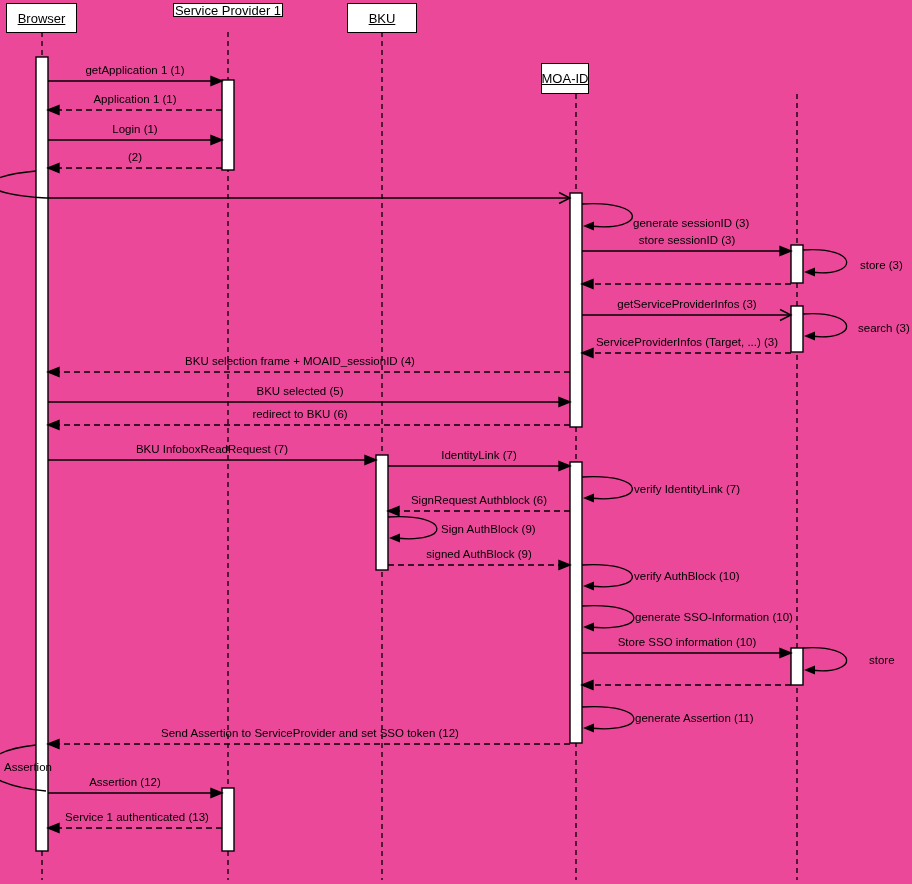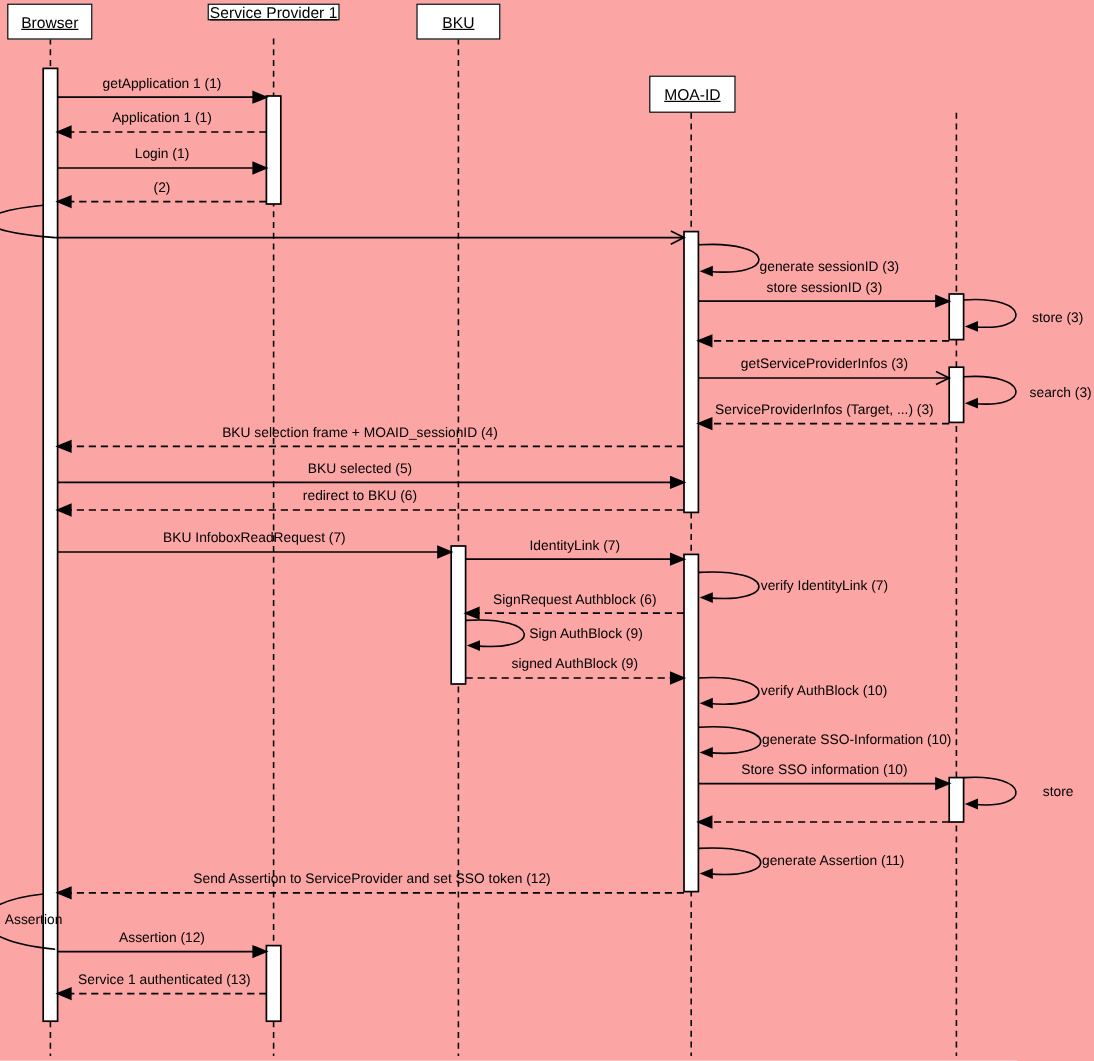--- a/index.html
+++ b/index.html
@@ -1,17 +1,17 @@
 <!DOCTYPE html>
 <html><head>
 <meta charset="utf-8">
 <style>
   html,body{margin:0;padding:0;background:#ffffff;}
   #stage{
-    position:relative;width:912px;height:884px;background:#fca5a5;overflow:hidden;
+    position:relative;width:912px;height:884px;background:#ec4899;overflow:hidden;
     font-family:"Liberation Sans", sans-serif;color:#000;
   }
   #diagram-svg{position:absolute;left:0;top:0;width:912px;height:884px;}
   .actor-box{
     position:absolute;box-sizing:border-box;border:1.6px solid #000;background:#fff;
     display:flex;align-items:center;justify-content:center;
     font-size:13px;
   }
   .actor-box .actor-name{text-decoration:underline;white-space:nowrap;}
   .mlabel{
@@ -201,41 +201,41 @@
 
   <div class="actor-box" style="left:6px;top:3px;width:71px;height:30px">
     <span class="actor-name">Browser</span>
   </div>
   <div class="actor-box" style="left:173px;top:3px;width:110px;height:14px">
     <span class="actor-name">Service Provider 1</span>
   </div>
   <div class="actor-box" style="left:347px;top:3px;width:70px;height:30px">
     <span class="actor-name">BKU</span>
   </div>
-  <div class="actor-box" style="left:541px;top:63px;width:72px;height:31px">
+  <div class="actor-box" style="left:541px;top:63px;width:48px;height:31px">
     <span class="actor-name">MOA-ID</span>
   </div>
 
   <div class="mlabel center" style="left:135px;top:63px">getApplication 1 (1)</div>
   <div class="mlabel center" style="left:135px;top:92px">Application 1 (1)</div>
   <div class="mlabel center" style="left:135px;top:122px">Login (1)</div>
   <div class="mlabel center" style="left:135px;top:150px">(2)</div>
   <div class="mlabel center" style="left:687px;top:233px">store sessionID (3)</div>
   <div class="mlabel center" style="left:687px;top:297px">getServiceProviderInfos (3)</div>
   <div class="mlabel center" style="left:687px;top:335px">ServiceProviderInfos (Target, ...) (3)</div>
   <div class="mlabel center" style="left:300px;top:354px">BKU selection frame + MOAID_sessionID (4)</div>
   <div class="mlabel center" style="left:300px;top:384px">BKU selected (5)</div>
   <div class="mlabel center" style="left:300px;top:407px">redirect to BKU (6)</div>
   <div class="mlabel center" style="left:212px;top:442px">BKU InfoboxReadRequest (7)</div>
   <div class="mlabel center" style="left:479px;top:448px">IdentityLink (7)</div>
   <div class="mlabel center" style="left:479px;top:493px">SignRequest Authblock (6)</div>
   <div class="mlabel center" style="left:479px;top:547px">signed AuthBlock (9)</div>
   <div class="mlabel center" style="left:687px;top:635px">Store SSO information (10)</div>
   <div class="mlabel center" style="left:310px;top:726px">Send Assertion to ServiceProvider and set SSO token (12)</div>
-  <div class="mlabel center" style="left:135px;top:775px">Assertion (12)</div>
+  <div class="mlabel center" style="left:125px;top:775px">Assertion (12)</div>
   <div class="mlabel center" style="left:137px;top:810px">Service 1 authenticated (13)</div>
 
   <div class="mlabel" style="left:633px;top:216px">generate sessionID  (3)</div>
   <div class="mlabel" style="left:860px;top:258px">store (3)</div>
   <div class="mlabel" style="left:858px;top:321px">search (3)</div>
   <div class="mlabel" style="left:634px;top:482px">verify IdentityLink (7)</div>
   <div class="mlabel" style="left:441px;top:522px">Sign AuthBlock (9)</div>
   <div class="mlabel" style="left:634px;top:569px">verify AuthBlock (10)</div>
   <div class="mlabel" style="left:635px;top:610px">generate SSO-Information (10)</div>
   <div class="mlabel" style="left:869px;top:653px">store</div>

